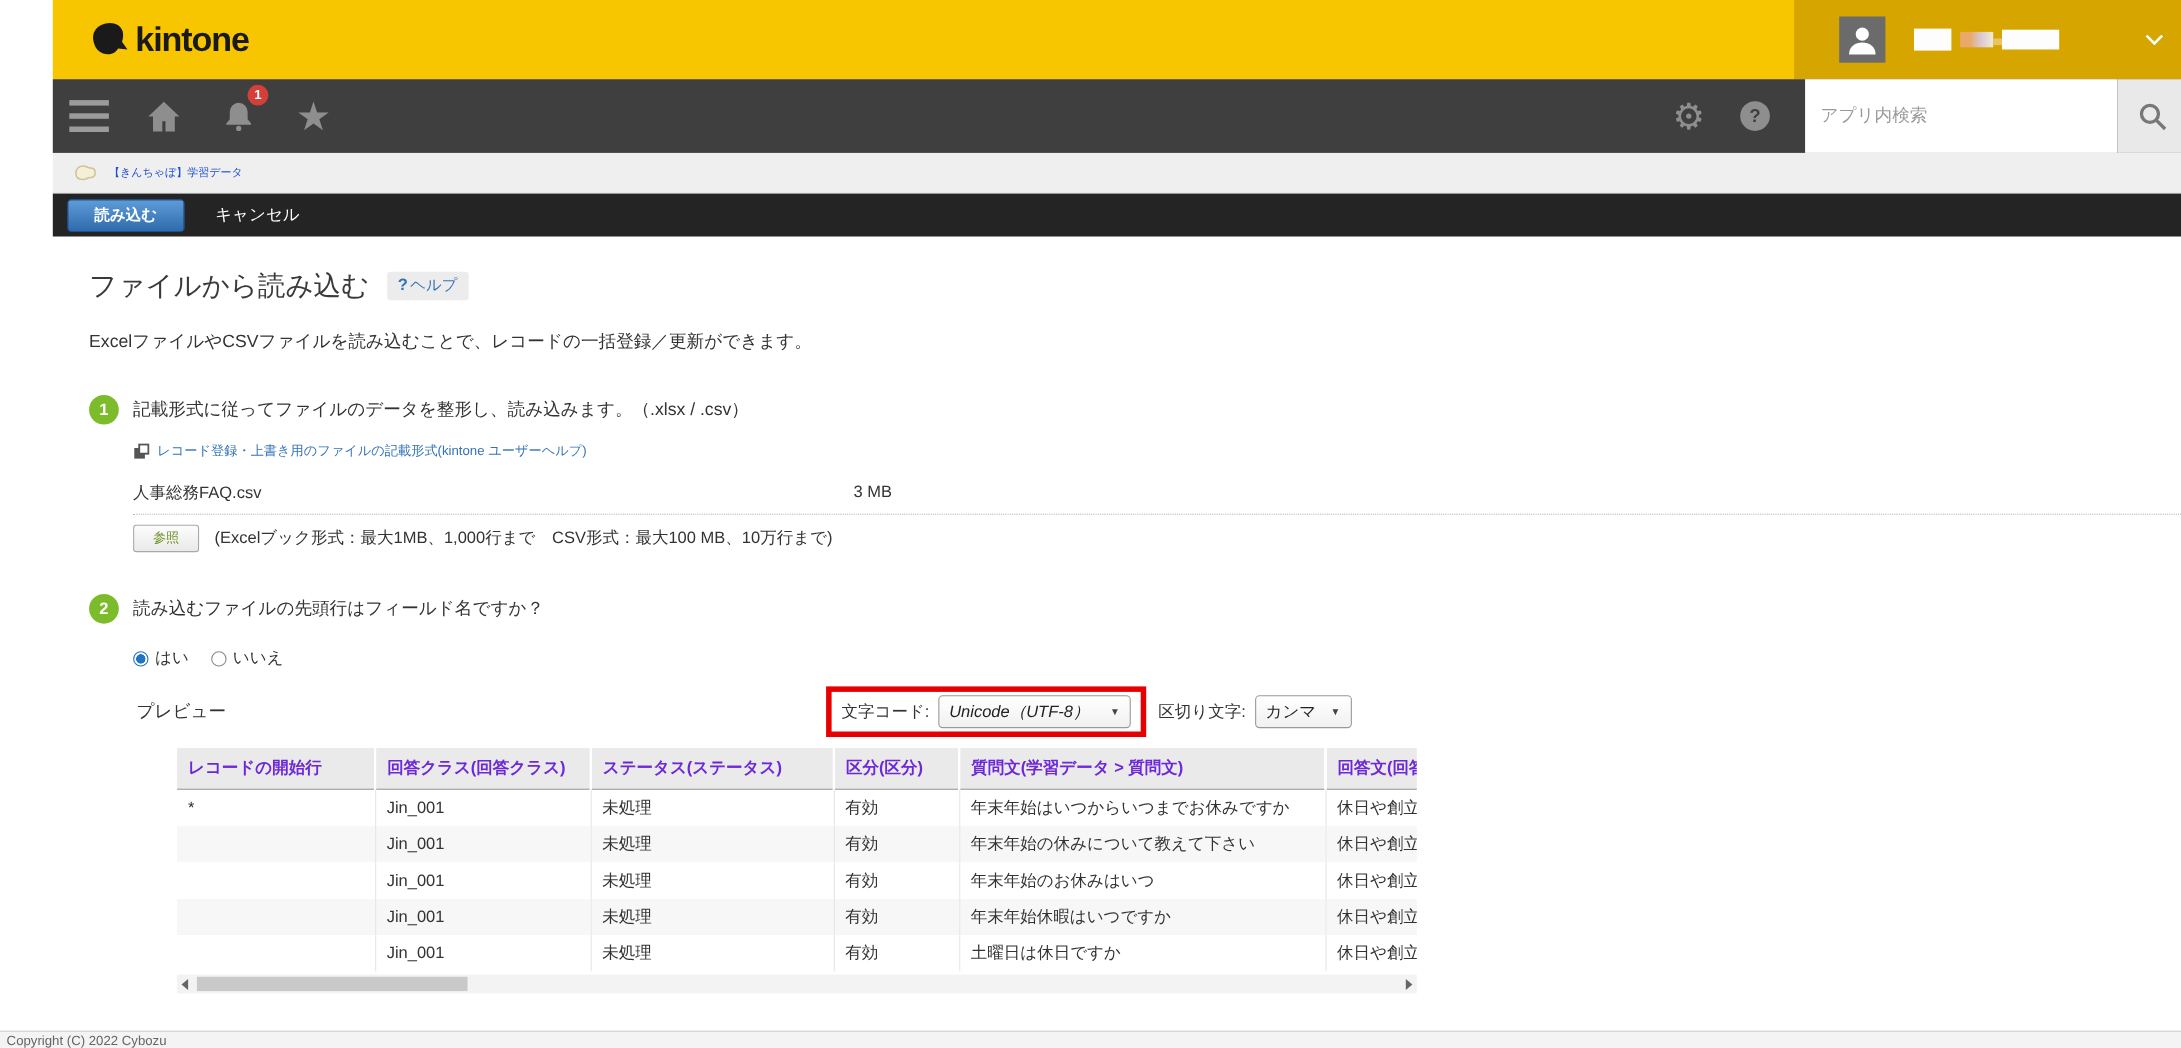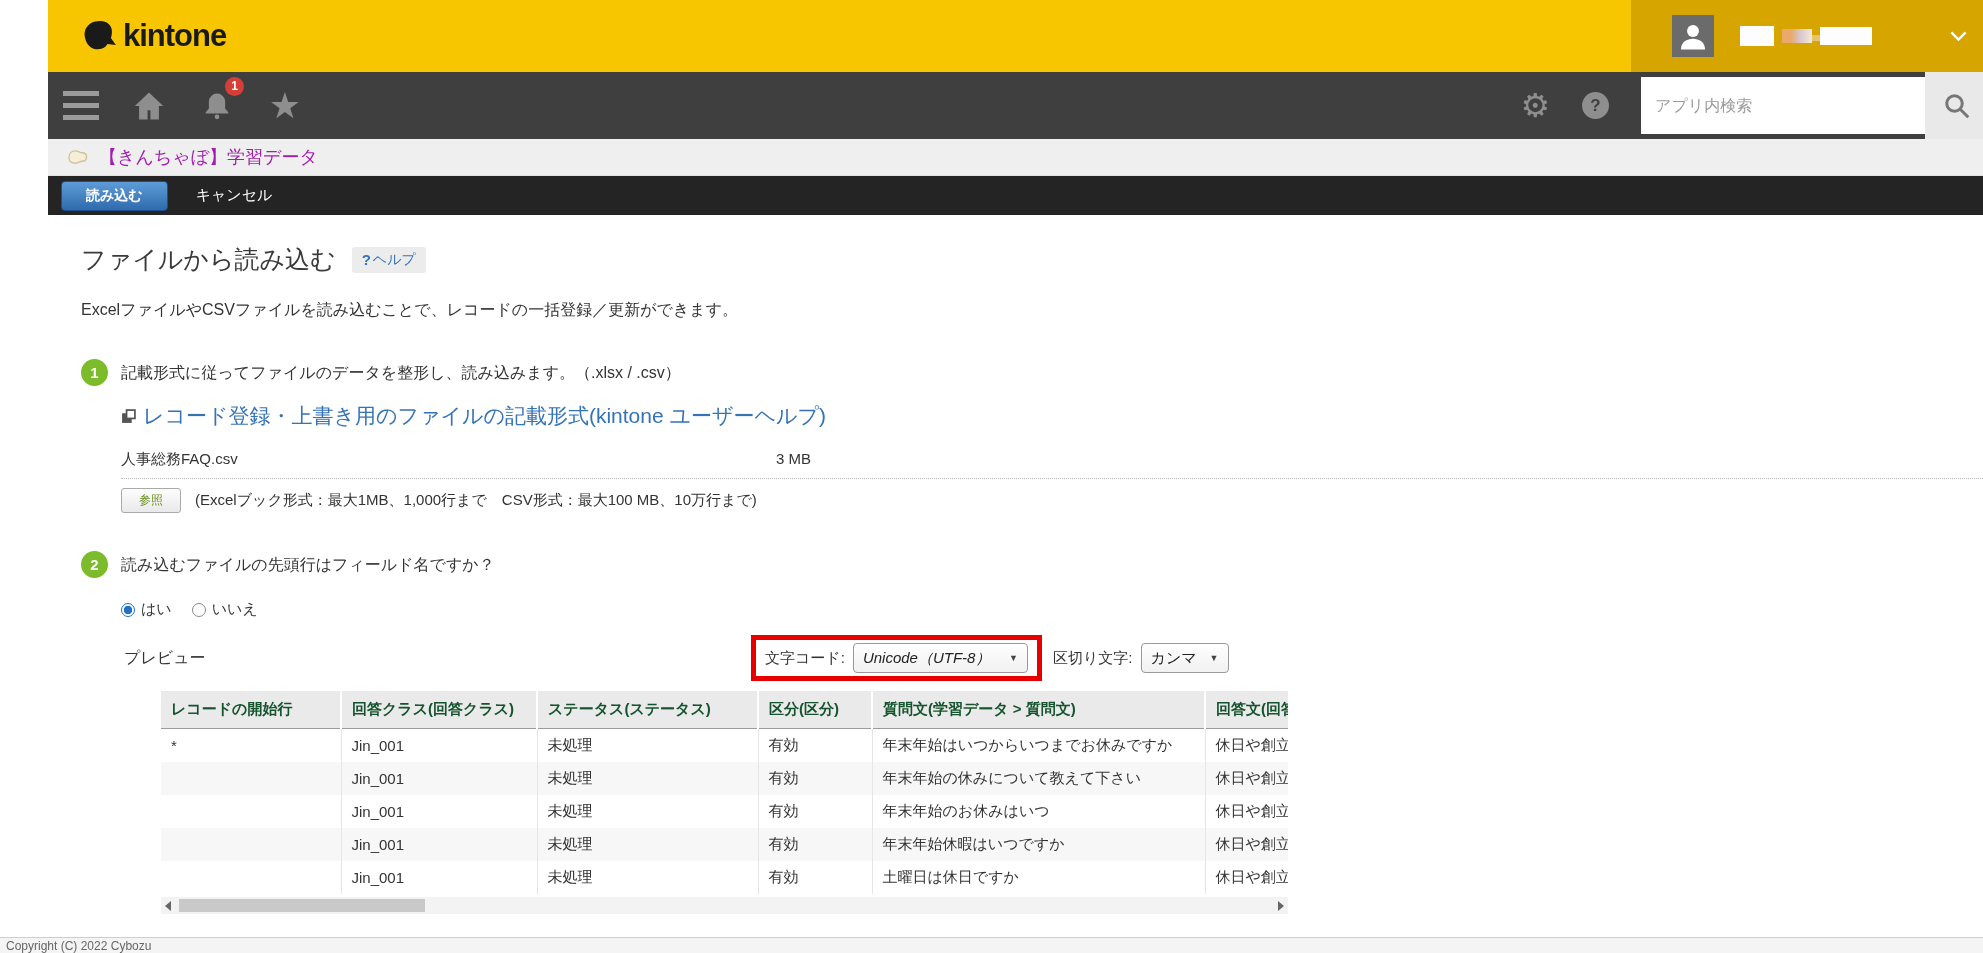--- a/index.html
+++ b/index.html
@@ -24,49 +24,49 @@
   .navbar{height:67px;background:#3F3F3F;display:flex;align-items:center;padding-left:14px;position:relative;}
   .nav-left{display:flex;align-items:center;gap:30px;}
   .nav-icon{display:flex;align-items:center;justify-content:center;width:38px;height:40px;cursor:pointer;position:relative;}
   .hamburger{display:flex;flex-direction:column;gap:7px;}
   .hamburger div{width:36px;height:5px;background:#9B9B9B;}
   .star-glyph{font-size:36px;color:#8E8E8E;line-height:1;}
   .badge{position:absolute;top:-9px;right:-8px;min-width:19px;height:19px;border-radius:10px;background:#D43F3A;color:#fff;font-size:12px;font-weight:bold;display:flex;align-items:center;justify-content:center;}
   .nav-right{position:absolute;right:0;top:0;height:67px;display:flex;align-items:center;}
   .gear-glyph{font-size:33px;color:#8E8E8E;line-height:1;}
   .help-circle{width:27px;height:27px;border-radius:50%;background:#8E8E8E;color:#3F3F3F;font-weight:bold;font-size:17px;display:flex;align-items:center;justify-content:center;margin-left:32px;}
-  .search-box{margin-left:32px;width:284px;height:57px;border:none;outline:none;background:#fff;font-size:16px;padding:0 14px;color:#333;box-sizing:border-box;font-family:inherit;}
+  .search-box{margin-left:32px;width:284px;height:67px;border:none;outline:none;background:#fff;font-size:16px;padding:0 14px;color:#333;box-sizing:border-box;font-family:inherit;}
   .search-box::placeholder{color:#9a9a9a;}
   .search-btn{width:63px;height:67px;background:#E9E9E9;border:none;display:flex;align-items:center;justify-content:center;cursor:pointer;}
   .nav-right-spacer{width:43px;height:67px;background:#3F3F3F;}
 
   
   .breadcrumb{height:37px;background:#EFEFEF;display:flex;align-items:center;gap:10px;padding-left:18px;border-bottom:1px solid #E2E2E2;box-sizing:border-box;}
-  .breadcrumb-text{font-size:18px;color:#a21caf;}
+  .breadcrumb-text{font-size:10px;color:#1d4ed8;}
 
   
   .actionbar{height:39px;background:#242424;display:flex;align-items:center;padding-left:13px;gap:28px;}
   .btn-import{background:linear-gradient(#5E9CD8,#2F6BAD);border:1px solid #1F4E8C;border-radius:4px;color:#fff;font-weight:bold;font-size:14px;padding:5px 24px;cursor:pointer;font-family:inherit;}
   .cancel-link{color:#fff;font-size:15px;cursor:pointer;}
 
   
   .main{padding-left:33px;}
   .page-title-row{margin-top:28px;display:flex;align-items:center;gap:16px;}
   .page-title{font-size:25px;color:#3a3a3a;font-weight:400;margin:0;}
   .help-badge{background:#ECECEC;border-radius:3px;padding:4px 10px;font-size:14px;color:#3473B6;cursor:pointer;display:inline-flex;align-items:center;gap:2px;}
   .help-badge .q{font-weight:bold;font-size:15px;}
   .desc{margin:24px 0 0 0;font-size:16px;color:#333;}
 
   .step-row{display:flex;gap:13px;margin-top:38px;align-items:flex-start;}
   .step-circle{width:27px;height:27px;border-radius:50%;background:#7CBB2A;color:#fff;font-size:15px;font-weight:bold;display:flex;align-items:center;justify-content:center;flex:none;}
   .step-text{font-size:16px;color:#333;line-height:27px;}
   .indent{margin-left:40px;}
 
   .format-link-row{margin-top:16px;display:flex;align-items:center;gap:7px;}
-  .format-link{color:#3473B6;font-size:21px;text-decoration:none;cursor:pointer;}
+  .format-link{color:#3473B6;font-size:12px;text-decoration:none;cursor:pointer;}
   .file-row{margin-top:20px;width:690px;display:flex;justify-content:space-between;font-size:15px;color:#333;}
   .dotted-divider{width:1862px;border-bottom:1px dotted #B8B8B8;margin-top:9px;}
   .browse-row{margin-top:9px;display:flex;align-items:center;gap:14px;}
   .btn-browse{font-size:12px;color:#6E9222;background:linear-gradient(#FDFDFD,#E9E9E9);border:1px solid #A9A9A9;border-radius:3px;padding:3px 17px;cursor:pointer;font-family:inherit;}
   .limits-text{font-size:15px;color:#333;}
 
   .radio-row{margin-top:22px;display:flex;align-items:center;gap:20px;}
   .radio-option{display:flex;align-items:center;gap:6px;font-size:15px;color:#333;cursor:pointer;}
   .radio-dot{width:14px;height:14px;border-radius:50%;border:1px solid #8a8a8a;background:#fff;box-sizing:border-box;}
   .radio-dot.sel{border:1px solid #2273C3;background:radial-gradient(circle,#2273C3 0 4px,#fff 4.5px);}
@@ -75,21 +75,21 @@
   .preview-label{position:absolute;left:3px;top:13px;font-size:16px;color:#333;}
   .red-highlight{position:absolute;left:630px;top:0;width:291px;height:46px;border:5px solid #E60000;box-sizing:border-box;display:flex;align-items:center;padding:0 9px;gap:8px;}
   .dd-label{font-size:15px;color:#333;white-space:nowrap;}
   .dropdown{height:30px;border:1px solid #999;border-radius:4px;background:linear-gradient(#FFF,#F1F1F1);display:flex;align-items:center;justify-content:space-between;padding:0 9px;font-size:15px;color:#222;box-sizing:border-box;cursor:pointer;}
   .dd-encoding{width:177px;font-style:italic;}
   .dd-caret{font-size:9px;color:#444;margin-left:8px;}
   .delimiter-group{position:absolute;left:932px;top:8px;display:flex;align-items:center;gap:8px;}
   .dd-delimiter{width:88px;}
 
   .preview-table{margin-left:40px;margin-top:8px;border-collapse:collapse;table-layout:fixed;width:1127px;font-size:15px;}
-  .preview-table th{background:#EAEAEA;font-weight:bold;color:#14532d;text-align:left;padding:9px 10px;border-left:2px solid #fff;border-bottom:1px solid #9B9B9B;white-space:nowrap;overflow:hidden;}
+  .preview-table th{background:#EAEAEA;font-weight:bold;color:#6d28d9;text-align:left;padding:9px 10px;border-left:2px solid #fff;border-bottom:1px solid #9B9B9B;white-space:nowrap;overflow:hidden;}
   .preview-table th:first-child{border-left:none;}
   .preview-table td{padding:7px 10px;border-left:1px solid #E6E6E6;white-space:nowrap;overflow:hidden;color:#333;}
   .preview-table td:first-child{border-left:none;}
   .preview-table tbody tr:nth-child(even) td{background:#F7F7F7;}
 
   .hscrollbar{margin-left:40px;margin-top:3px;width:1127px;height:17px;background:#F3F3F3;position:relative;}
   .scroll-thumb{position:absolute;left:18px;top:2px;width:246px;height:13px;background:#C9C9C9;cursor:grab;}
   .scroll-arrow{position:absolute;top:4px;width:0;height:0;border-top:5px solid transparent;border-bottom:5px solid transparent;cursor:pointer;}
   .scroll-arrow.left{left:4px;border-right:6px solid #666;}
   .scroll-arrow.right{right:4px;border-left:6px solid #666;}

